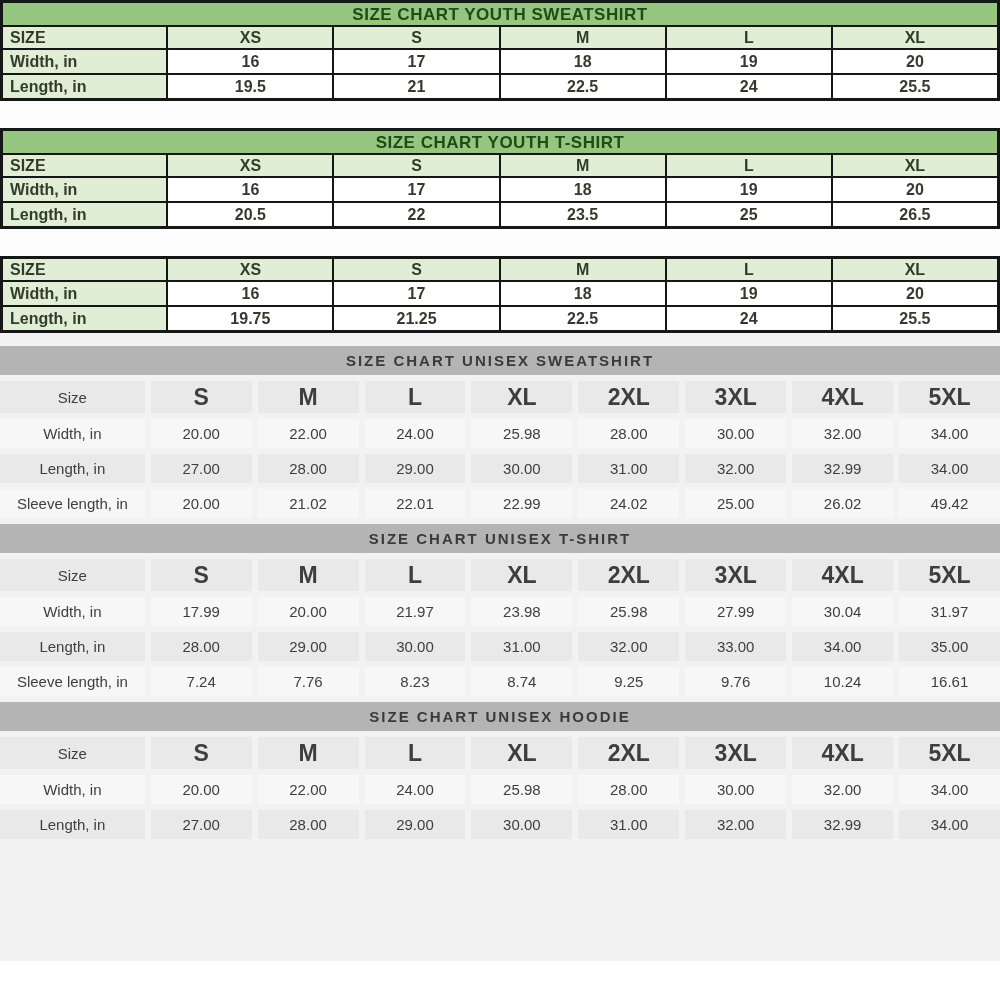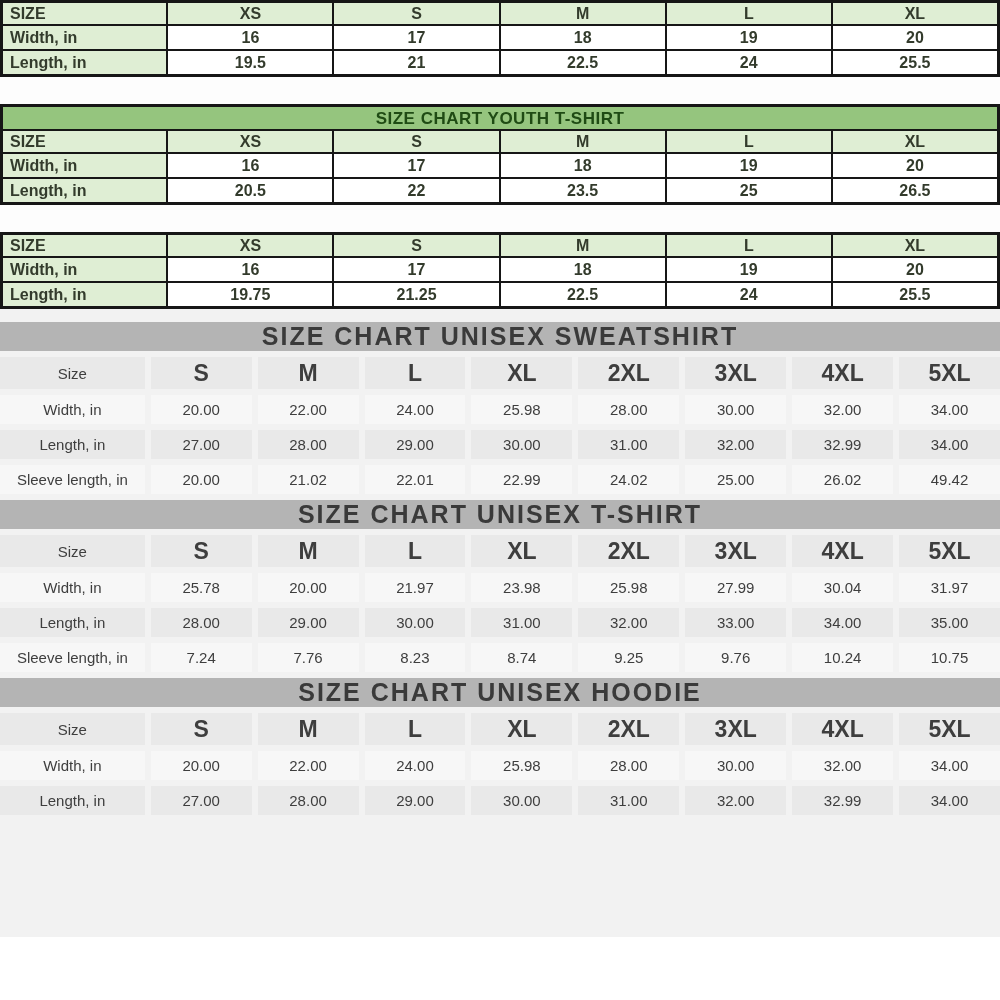--- a/index.html
+++ b/index.html
@@ -49,21 +49,21 @@
   
   .unisex-area {
     background: #f2f2f2;
     padding-top: 13px;
     min-height: 628px;
   }
   .gray-sec + .gray-sec { }
   .gray-sec .band {
     background: #b4b4b4;
     color: #3a3a3a;
-    font-size: 25px; font-weight: bold;
+    font-size: 15px; font-weight: bold;
     letter-spacing: 2px;
     text-align: center;
     height: 29px; line-height: 29px;
   }
   .gray-sec table {
     border-collapse: separate;
     border-spacing: 6px;
     width: calc(100% + 12px);
     margin-left: -6px;
     table-layout: fixed;
@@ -87,20 +87,21 @@
     font-size: 15px;
     font-weight: normal;
   }
 </style>
 </head>
 <body>
 
 <div class="youth-area">
 
   <section class="green-sec">
+    <div class="band">SIZE CHART YOUTH SWEATSHIRT</div>
     <table>
         <tbody>
           <tr class="header-row">
             <td class="label-col">SIZE</td>
             <td>XS</td>
             <td>S</td>
             <td>M</td>
             <td>L</td>
             <td>XL</td>
           </tr>
@@ -253,21 +254,21 @@
             <td>M</td>
             <td>L</td>
             <td>XL</td>
             <td>2XL</td>
             <td>3XL</td>
             <td>4XL</td>
             <td>5XL</td>
           </tr>
           <tr>
             <td class="label-col">Width, in</td>
-            <td>25.78</td>
+            <td>17.99</td>
             <td>20.00</td>
             <td>21.97</td>
             <td>23.98</td>
             <td>25.98</td>
             <td>27.99</td>
             <td>30.04</td>
             <td>31.97</td>
           </tr>
           <tr>
             <td class="label-col">Length, in</td>
@@ -282,21 +283,21 @@
           </tr>
           <tr>
             <td class="label-col">Sleeve length, in</td>
             <td>7.24</td>
             <td>7.76</td>
             <td>8.23</td>
             <td>8.74</td>
             <td>9.25</td>
             <td>9.76</td>
             <td>10.24</td>
-            <td>10.75</td>
+            <td>16.61</td>
           </tr>
         </tbody>
       </table>
   </section>
 
   <section class="gray-sec">
     <div class="band">SIZE CHART UNISEX HOODIE</div>
     <table>
         <tbody>
           <tr class="header-row">

